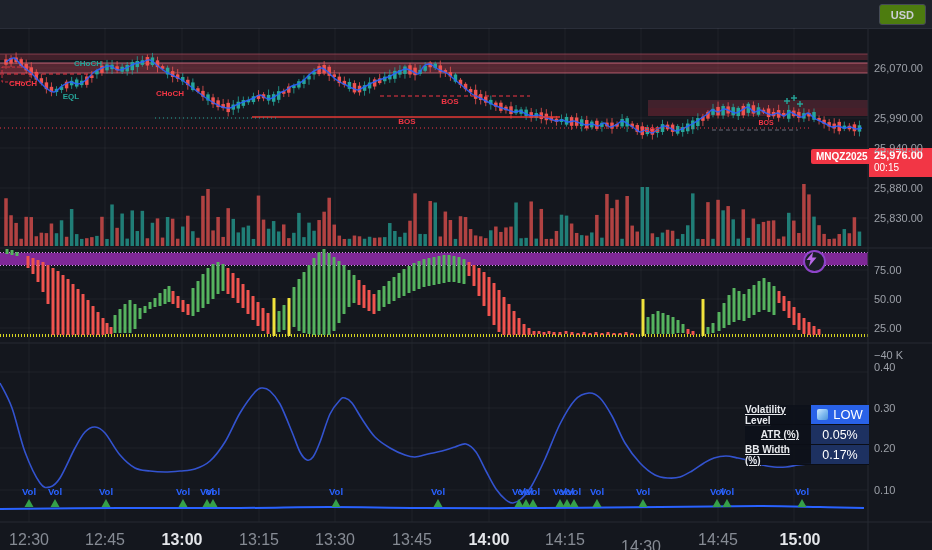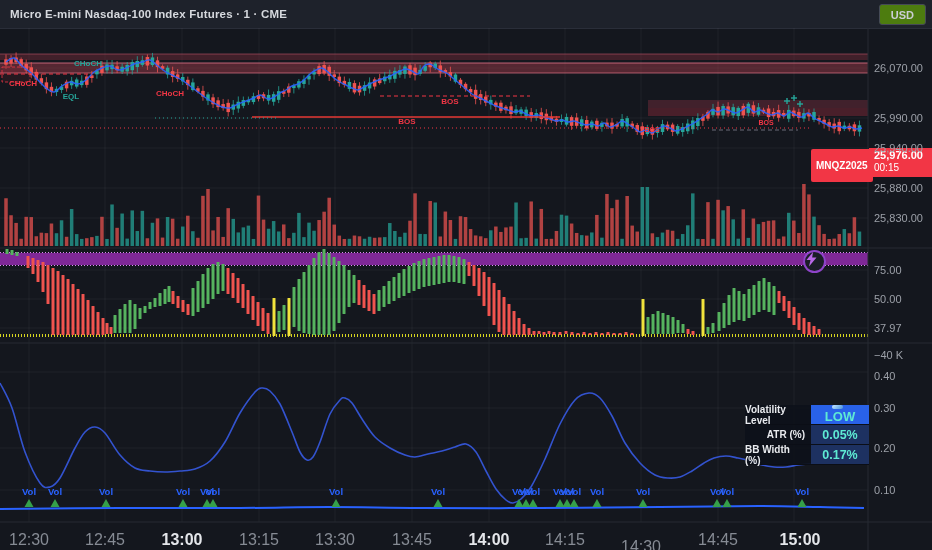--- a/index.html
+++ b/index.html
@@ -13,41 +13,40 @@
            font-size:11px;font-weight:700;cursor:pointer;}
   .chart-area{position:absolute;left:0;top:28px;width:932px;height:522px;}
   svg{position:absolute;left:0;top:0;}
   .axis-label{position:absolute;left:874px;transform:translateY(-50%);font-size:11px;color:#9CA0A8;white-space:nowrap;}
   .time-label{position:absolute;top:531px;transform:translateX(-50%);font-size:16px;color:#868b94;}
   .time-label.bold{color:#e4e6ea;font-weight:700;}
   .price-tag{position:absolute;left:869px;top:120px;width:63px;height:29px;background:#f23645;color:#fff;
              padding:1px 0 0 5px;box-sizing:border-box;line-height:1.2;}
   .price-tag .p{font-size:11px;font-weight:700;}
   .price-tag .c{font-size:10px;}
-  .symbol-badge{position:absolute;left:811px;top:121px;height:33px;padding:0 5px;background:#f23645;border-radius:2px;
+  .symbol-badge{position:absolute;left:811px;top:121px;height:15px;padding:0 5px;background:#f23645;border-radius:2px;
                 color:#fff;font-size:10px;font-weight:700;display:flex;align-items:center;}
   .vol-table{position:absolute;left:745px;top:377px;display:grid;grid-template-columns:66px 58px;
              grid-auto-rows:20px;font-size:10px;z-index:5;}
   .vt-label{background:rgba(13,17,26,0.92);color:#e8eaee;font-weight:700;display:flex;align-items:center;
-            justify-content:flex-end;padding-right:6px;border-bottom:1px solid #0b0e16;}
-  .vt-value{background:#1d3161;color:#5eead4;font-weight:700;font-size:12.5px;display:flex;align-items:center;
-            justify-content:center;border-bottom:1px solid #0b0e16;flex-direction:column;}
+            justify-content:flex-end;padding-right:12px;border-bottom:1px solid #0b0e16;text-decoration:underline;}
+  .vt-value{background:#1d3161;color:#ffffff;font-weight:400;font-size:12.5px;display:flex;align-items:center;
+            justify-content:center;border-bottom:1px solid #0b0e16;}
   .vt-value.hot{background:#2962e8;font-size:13px;}
   .cube{display:inline-block;width:11px;height:11px;border-radius:2px;margin-right:5px;
         background:linear-gradient(135deg,#cfeaff 0%,#7db9ef 55%,#4f93d8 100%);}
   .bolt-btn{position:absolute;left:803px;top:222px;width:23px;height:23px;border-radius:50%;
             border:2px solid #8e44c9;background:#1b1e27;box-sizing:border-box;display:flex;
             align-items:center;justify-content:center;cursor:pointer;z-index:4;}
 </style>
 </head>
 <body>
 
 <div class="app">
   <div class="topbar">
-    <span class="title">Micro E-mini Nasdaq-100 Index Futures · 1 · CME</span>
     <div class="usd-btn">USD</div>
   </div>
 
   <div class="chart-area">
     <svg id="cv" width="932" height="522" viewBox="0 28 932 522">
         <g>
           <line x1="29" y1="28" x2="29" y2="522" stroke="rgba(255,255,255,0.05)"></line>
           <line x1="105" y1="28" x2="105" y2="522" stroke="rgba(255,255,255,0.05)"></line>
           <line x1="182" y1="28" x2="182" y2="522" stroke="rgba(255,255,255,0.05)"></line>
           <line x1="259" y1="28" x2="259" y2="522" stroke="rgba(255,255,255,0.05)"></line>
@@ -860,23 +859,23 @@
         <path d="M8 0 L1.5 8 H5.5 L4 14.5 L11.5 5.5 H7.2 Z" fill="#b969e8"></path>
       </svg>
     </div>
   <div class="axis-label" style="top: 40px;">26,070.00</div>
       <div class="axis-label" style="top: 90px;">25,990.00</div>
       <div class="axis-label" style="top: 120px;">25,940.00</div>
       <div class="axis-label" style="top: 160px;">25,880.00</div>
       <div class="axis-label" style="top: 190px;">25,830.00</div>
       <div class="axis-label" style="top: 242px;">75.00</div>
       <div class="axis-label" style="top: 271px;">50.00</div>
-      <div class="axis-label" style="top: 300px;">37.97</div>
+      <div class="axis-label" style="top: 300px;">25.00</div>
       <div class="axis-label" style="top: 327px;">−40 K</div>
-      <div class="axis-label" style="top: 348px;">0.40</div>
+      <div class="axis-label" style="top: 339px;">0.40</div>
       <div class="axis-label" style="top: 380px;">0.30</div>
       <div class="axis-label" style="top: 420px;">0.20</div>
       <div class="axis-label" style="top: 462px;">0.10</div>
       <div class="time-label" style="left: 29px; top: 503px;">12:30</div>
       <div class="time-label" style="left: 105px; top: 503px;">12:45</div>
       <div class="time-label bold" style="left: 182px; top: 503px;">13:00</div>
       <div class="time-label" style="left: 259px; top: 503px;">13:15</div>
       <div class="time-label" style="left: 335px; top: 503px;">13:30</div>
       <div class="time-label" style="left: 412px; top: 503px;">13:45</div>
       <div class="time-label bold" style="left: 489px; top: 503px;">14:00</div>

